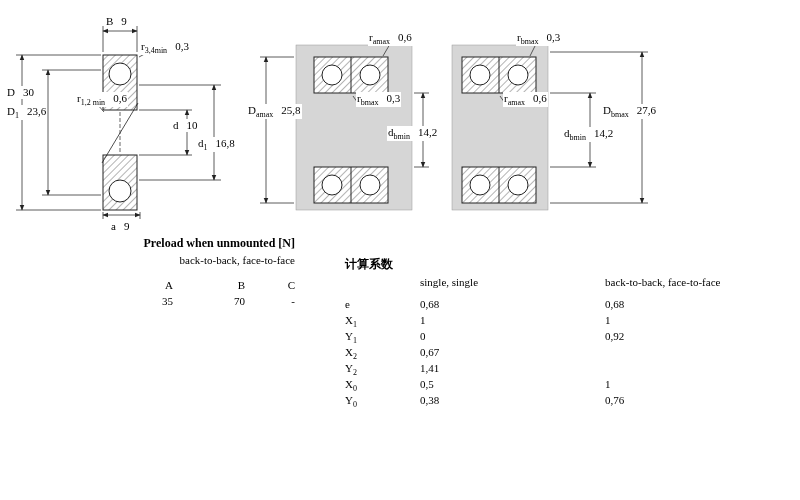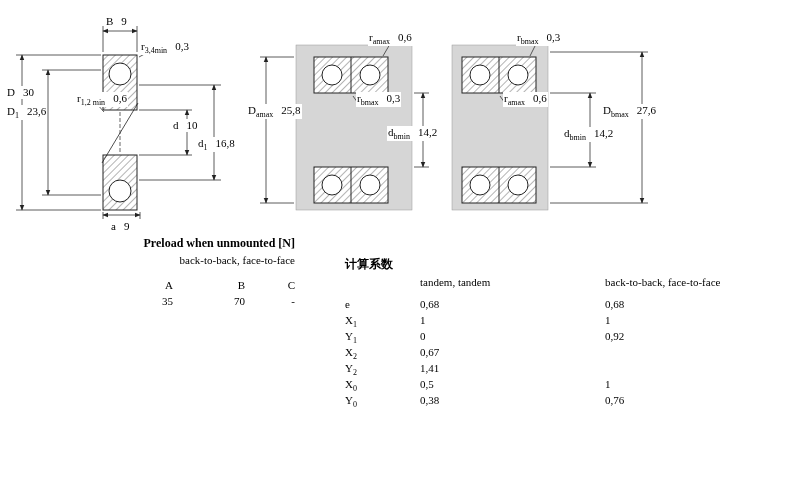--- a/index.html
+++ b/index.html
@@ -185,21 +185,21 @@
       <div>35</div>
       <div>70</div>
       <div>-</div>
     </div>
   </div>
 
   <div class="tbl" style="left:345px; top:257px; width:400px;">
     <div class="t-title">计算系数</div>
     <div class="f-head">
       <div></div>
-      <div>tandem, tandem</div>
+      <div>single, single</div>
       <div>back-to-back, face-to-face</div>
     </div>
     <div class="f-rows">
       <div class="f-row">
         <div><span>e</span><sub></sub></div>
         <div>0,68</div>
         <div>0,68</div>
       </div>
       <div class="f-row">
         <div><span>X</span><sub>1</sub></div>

